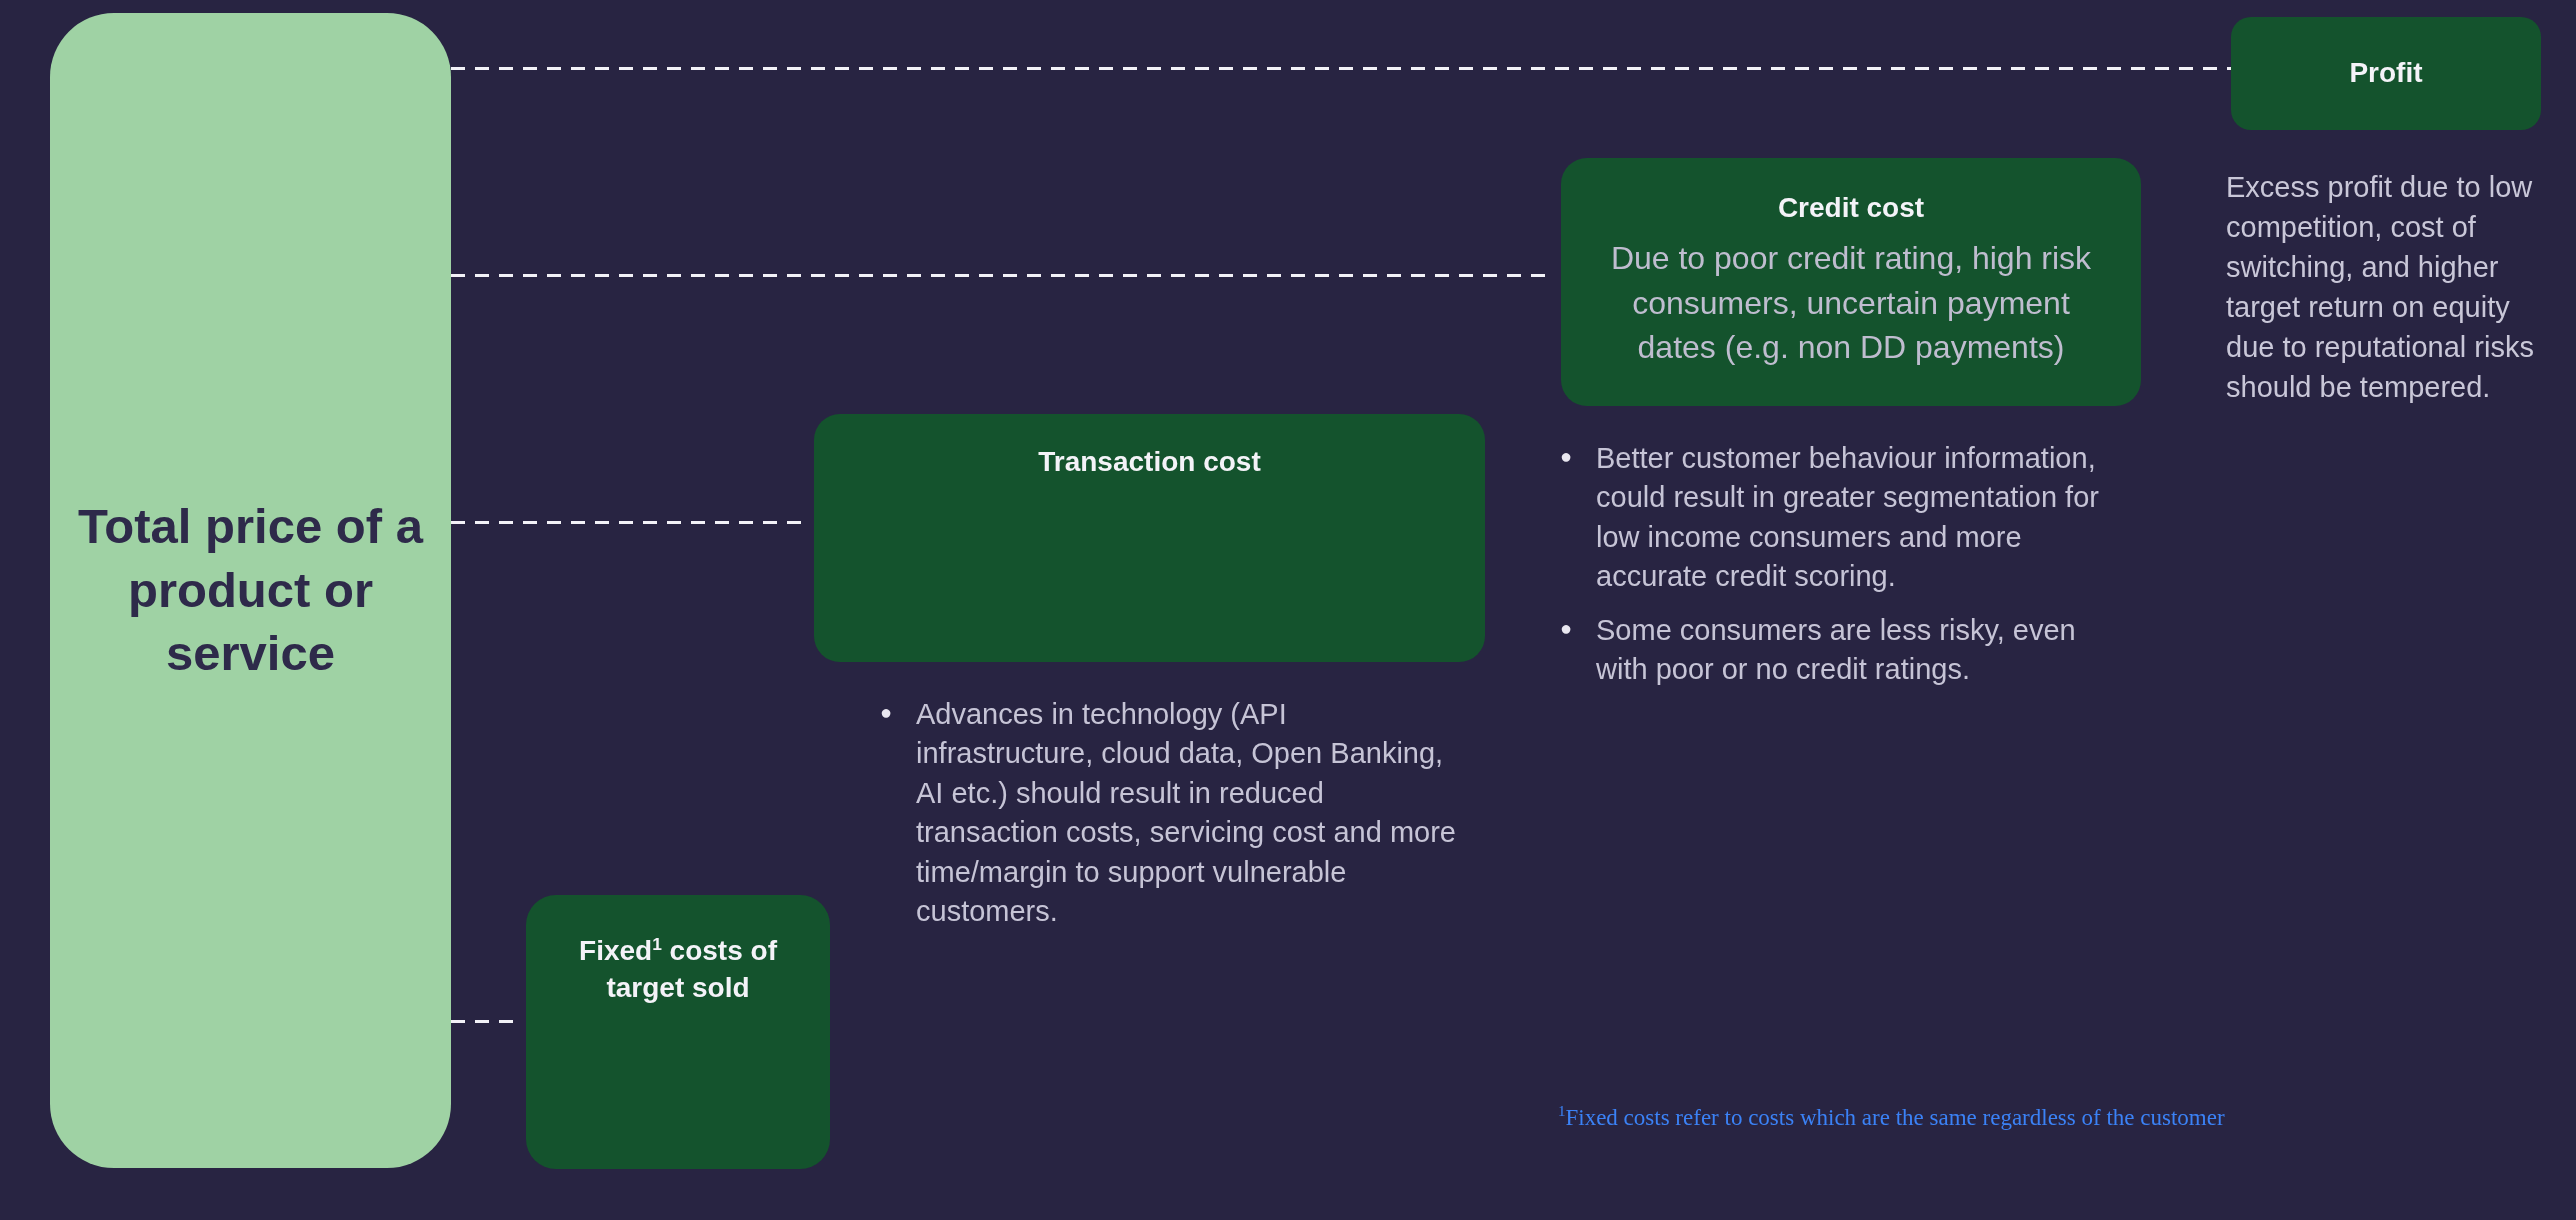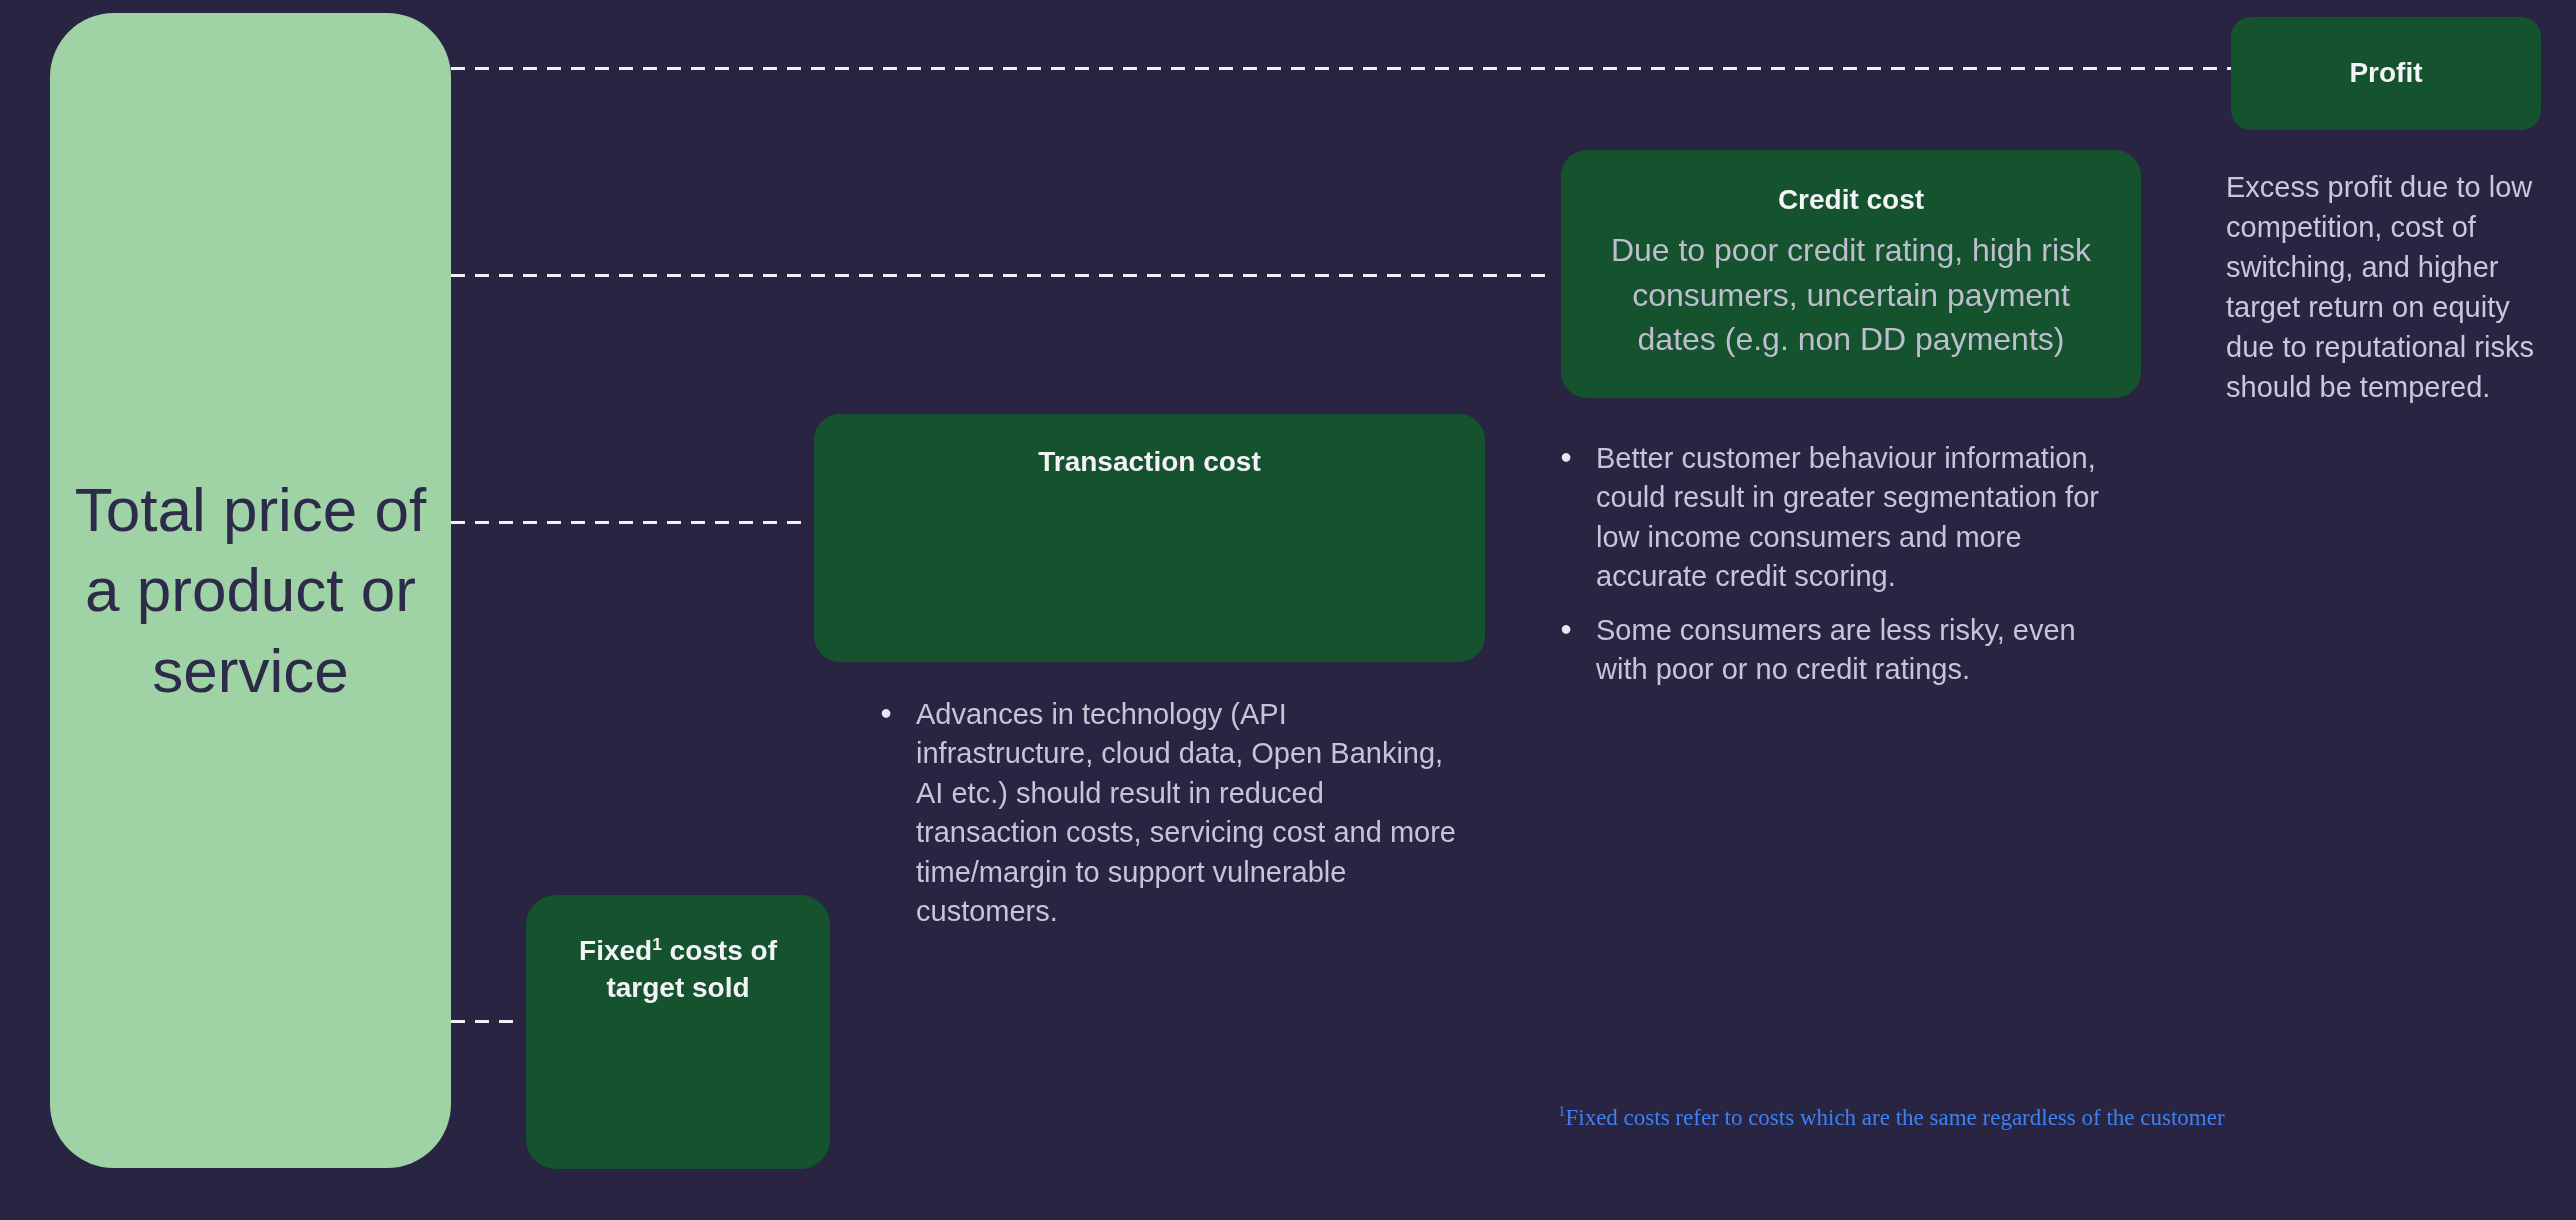--- a/index.html
+++ b/index.html
@@ -19,22 +19,22 @@
     width: 401px; height: 1155px;
     background: #9fd2a4;
     border-radius: 64px;
     display: flex;
     align-items: center;
     justify-content: center;
   }
   .green-title {
     width: 353px;
     text-align: center;
-    font-size: 62px;
-    font-weight: normal;
+    font-size: 49px;
+    font-weight: bold;
     line-height: 1.3;
     color: #2e2a4a;
   }
 
   
   .dash {
     position: absolute;
     height: 3px;
     background: repeating-linear-gradient(90deg, #f2f1f7 0 14px, transparent 14px 24px);
   }
@@ -74,21 +74,21 @@
   .profit-desc {
     position: absolute;
     left: 2226px; top: 167px;
     width: 329px;
     font-size: 29px;
     line-height: 1.38;
     color: #c9c7d8;
   }
 
   .credit-card {
-    left: 1561px; top: 150px;
+    left: 1561px; top: 158px;
     width: 580px; height: 248px;
     padding: 32px 30px;
   }
 
   .transaction-card {
     left: 814px; top: 414px;
     width: 671px; height: 248px;
     padding: 30px 36px;
   }
 

